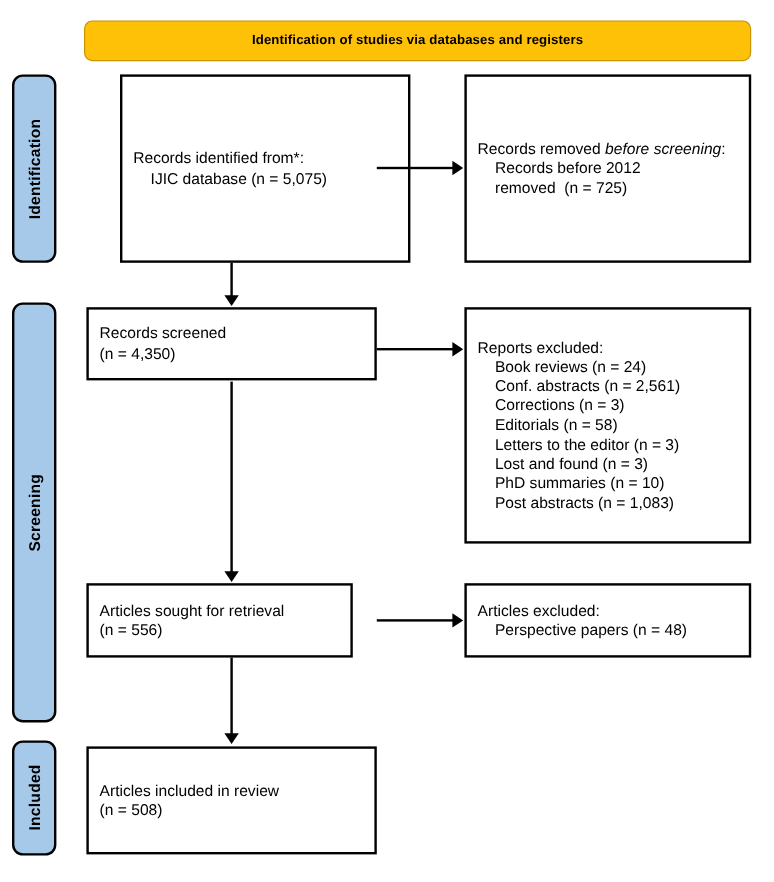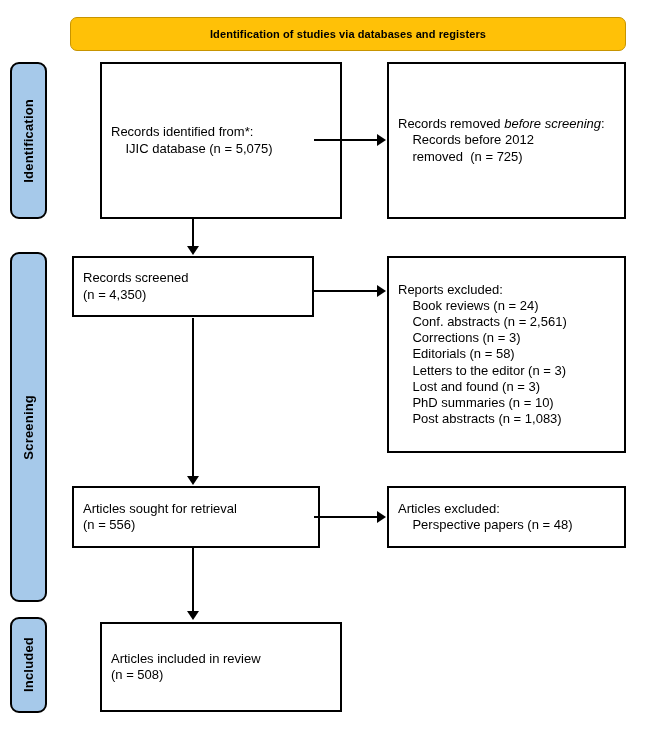--- a/index.html
+++ b/index.html
@@ -87,23 +87,23 @@
     white-space: pre-wrap;
   }
   .box-text.tight { line-height: 16.2px; }
   .ital { font-style: italic; }
 
   
   .box-identified      { left: 72px;  top: 62px;  width: 242px; height: 157px; margin-left: 28px; }
   .box-removed         { left: 387px; top: 62px;  width: 239px; height: 157px; }
   .box-screened        { left: 72px;  top: 256px; width: 242px; height: 61px;  }
   .box-excluded-rep    { left: 387px; top: 256px; width: 239px; height: 197px; }
-  .box-sought          { left: 72px;  top: 486px; width: 248px; height: 62px;  }
+  .box-sought          { left: 72px;  top: 486px; width: 222px; height: 62px;  }
   .box-excluded-art    { left: 387px; top: 486px; width: 239px; height: 62px;  }
-  .box-included        { left: 72px;  top: 622px; width: 242px; height: 90px; margin-left: 28px;  }
+  .box-included        { left: 72px;  top: 622px; width: 242px; height: 90px;  }
 
   
   .conn {
     position: absolute;
     background: #000000;
   }
   .v-line { width: 2px; }
   .h-line { height: 2px; }
 
   .arrow-down {

